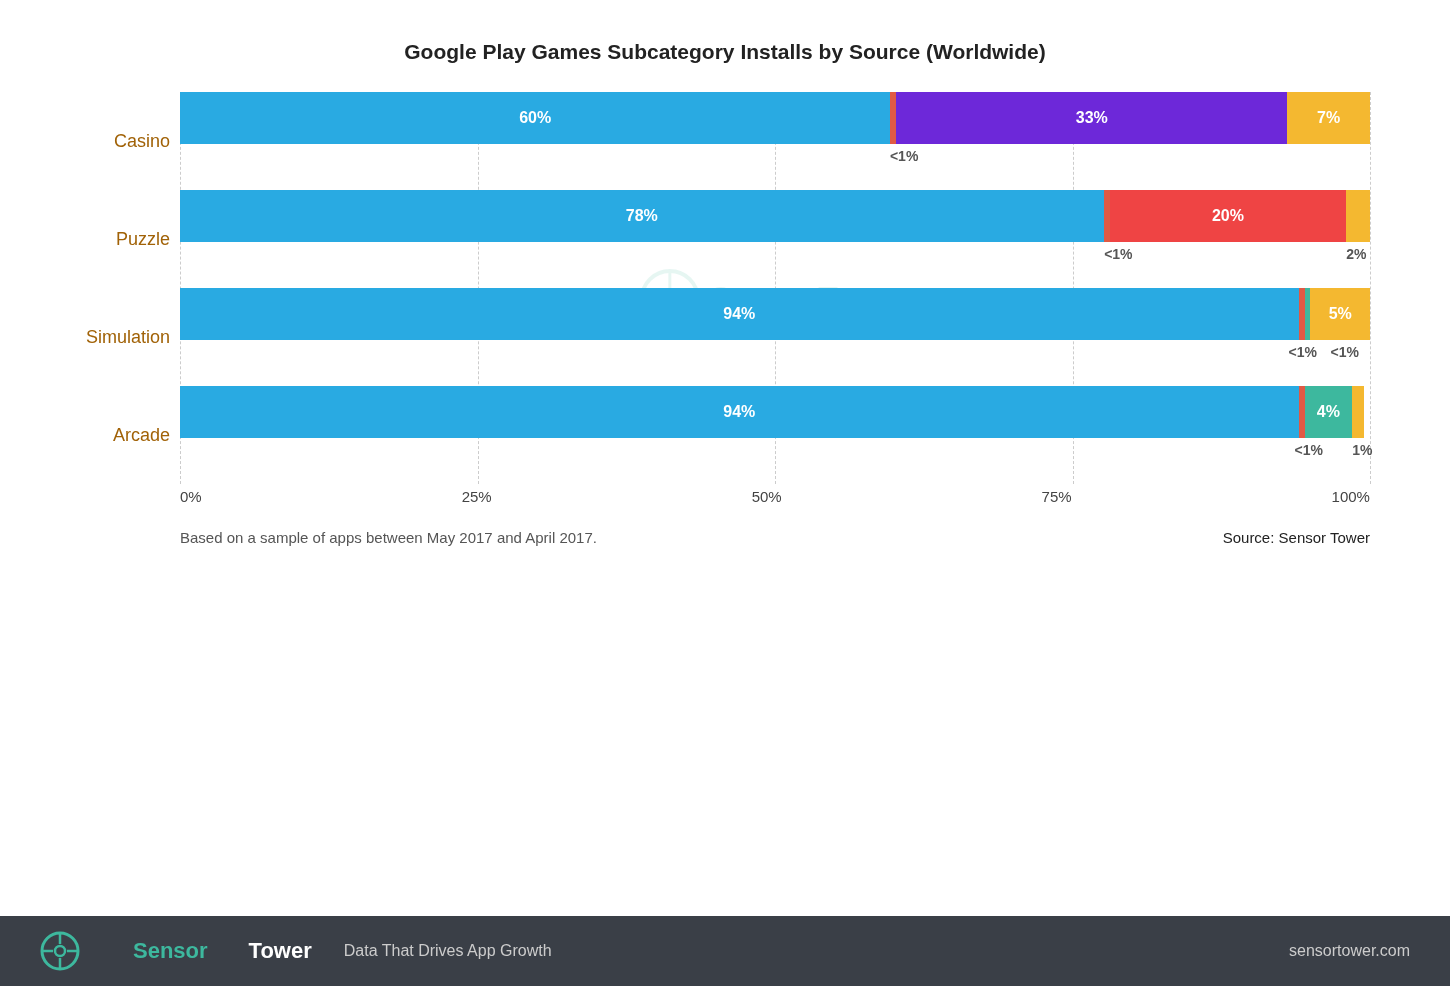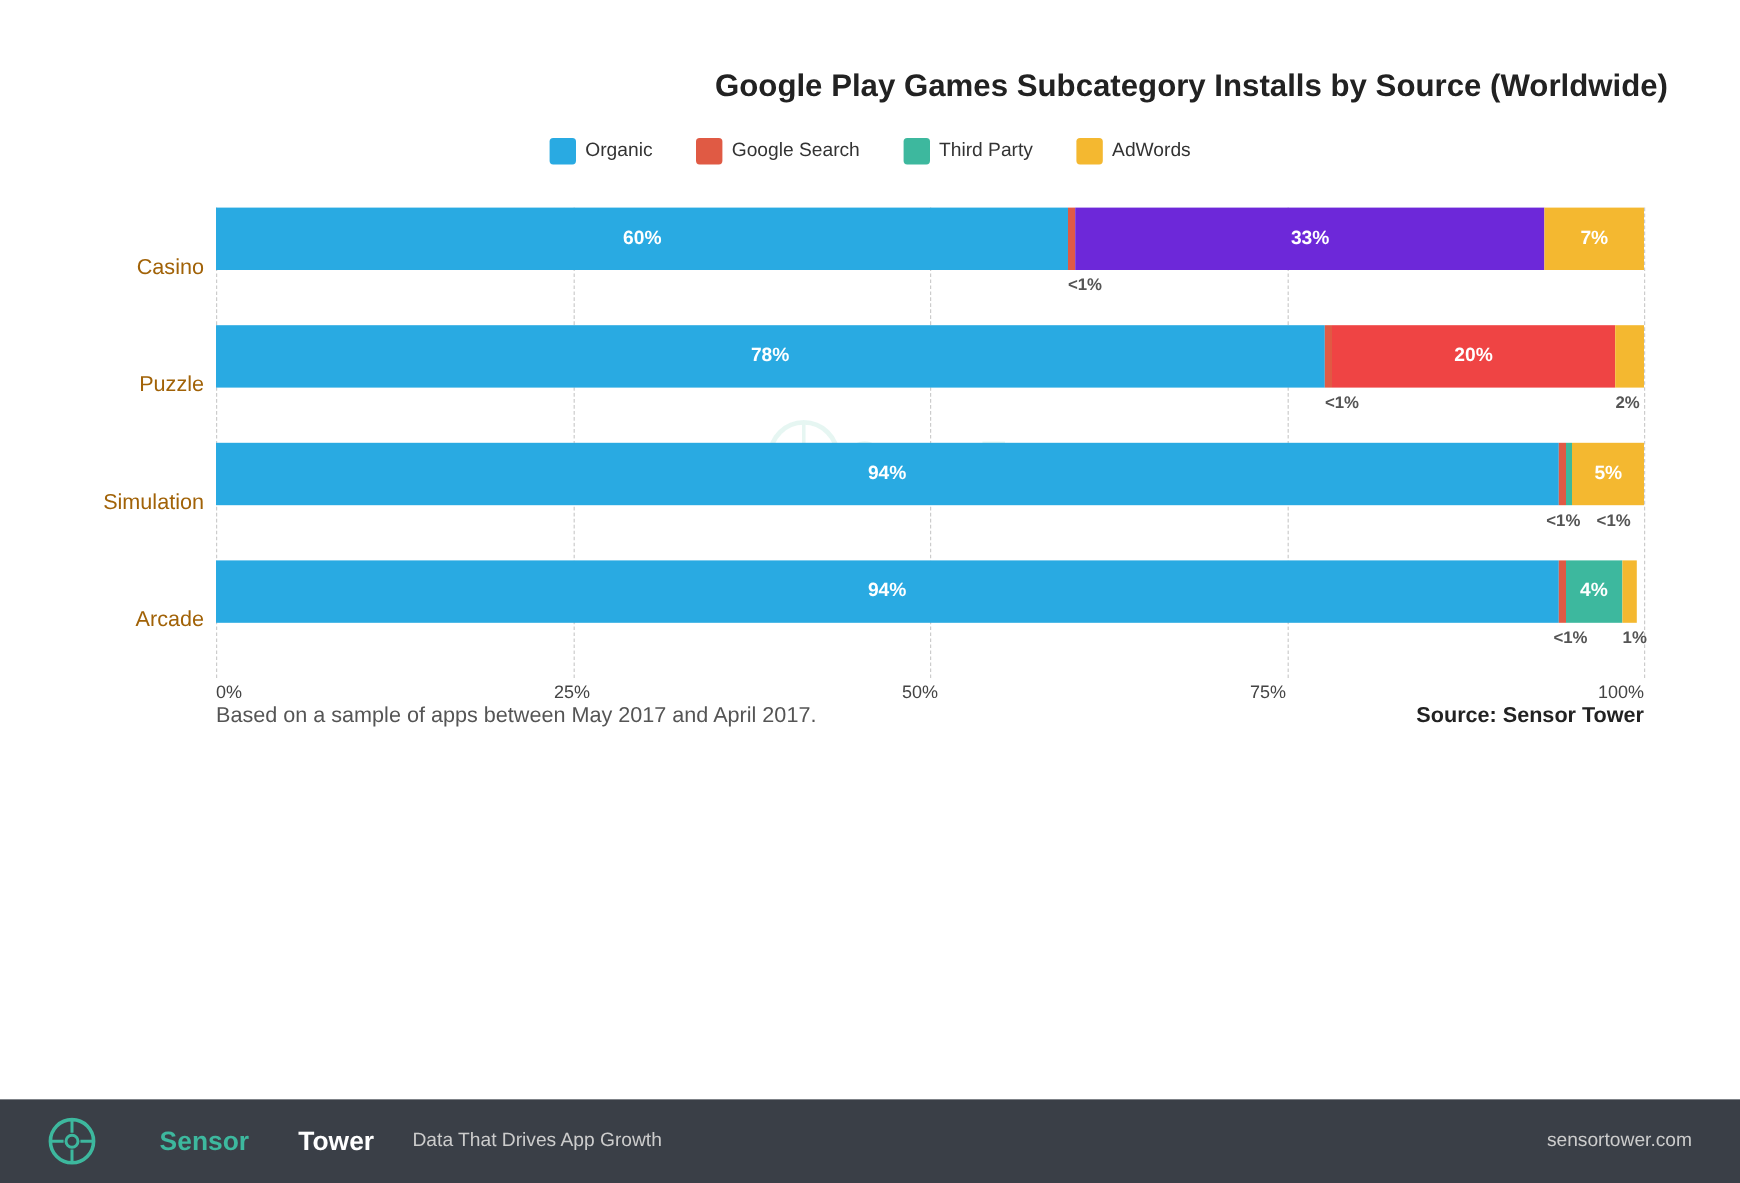--- a/index.html
+++ b/index.html
@@ -13,26 +13,25 @@
     }
 
     .chart-container {
       flex: 1;
       padding: 40px 60px 20px 60px;
       position: relative;
       background: #ffffff;
     }
 
     .chart-title {
-      text-align: right;
-      font-size: 26px;
+      text-align: center;
+      font-size: 21px;
       font-weight: 700;
       color: #222;
       margin-bottom: 28px;
-      margin-top: 16px;
     }
 
     .legend {
       display: flex;
       justify-content: center;
       align-items: center;
       gap: 36px;
       margin-bottom: 36px;
     }
 
@@ -159,27 +158,27 @@
     .watermark-icon {
       width: 60px;
       height: 60px;
     }
 
     .footnote-area {
       display: flex;
       justify-content: space-between;
       margin-left: 120px;
       margin-right: 20px;
-      margin-top: 0;
-      font-size: 18px;
+      margin-top: 24px;
+      font-size: 15px;
       color: #555;
     }
 
     .footnote-source {
-      font-weight: 700;
+      font-weight: 400;
       color: #222;
     }
 
     .footer-bar {
       background: #3a3f47;
       height: 70px;
       display: flex;
       align-items: center;
       padding: 0 40px;
       justify-content: space-between;
@@ -217,39 +216,20 @@
       font-size: 16px;
       color: #ccc;
     }
   </style>
 </head>
 <body>
 
 <div class="chart-container">
   <h1 class="chart-title">Google Play Games Subcategory Installs by Source (Worldwide)</h1>
 
-  <div class="legend">
-
-  <div class="legend-item">
-        <div class="legend-color" style="background: rgb(41, 170, 226);"></div>
-        <span>Organic</span>
-      </div>
-      <div class="legend-item">
-        <div class="legend-color" style="background: rgb(224, 90, 68);"></div>
-        <span>Google Search</span>
-      </div>
-      <div class="legend-item">
-        <div class="legend-color" style="background: rgb(61, 184, 158);"></div>
-        <span>Third Party</span>
-      </div>
-      <div class="legend-item">
-        <div class="legend-color" style="background: rgb(244, 184, 48);"></div>
-        <span>AdWords</span>
-      </div>
-    </div>
 
   <div style="position: relative; margin-left: 120px; margin-right: 20px;">
 
     <div class="watermark">
       <svg class="watermark-icon" viewBox="0 0 60 60" fill="none">
         <circle cx="30" cy="30" r="28" stroke="#3db89e" stroke-width="4" fill="none"></circle>
         <circle cx="30" cy="30" r="8" stroke="#3db89e" stroke-width="3" fill="none"></circle>
         <line x1="30" y1="2" x2="30" y2="20" stroke="#3db89e" stroke-width="3"></line>
         <line x1="30" y1="40" x2="30" y2="58" stroke="#3db89e" stroke-width="3"></line>
         <line x1="2" y1="30" x2="20" y2="30" stroke="#3db89e" stroke-width="3"></line>

